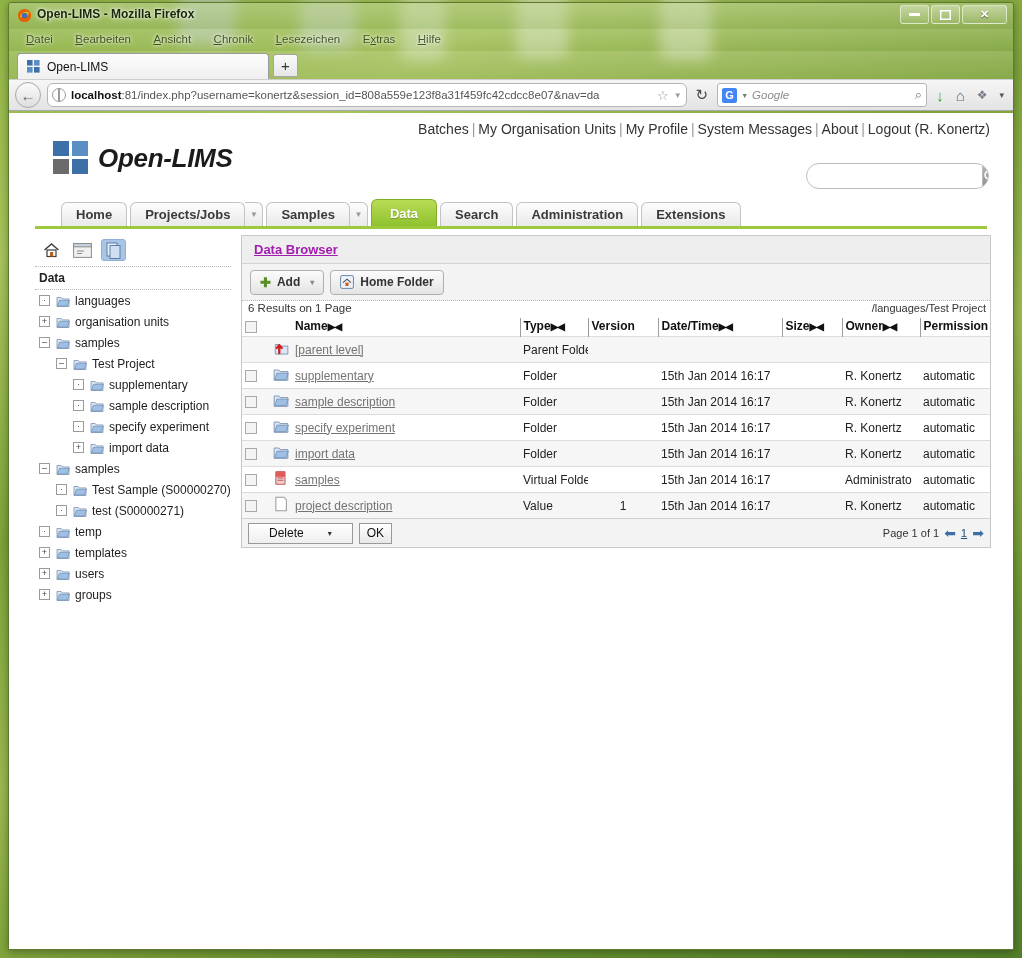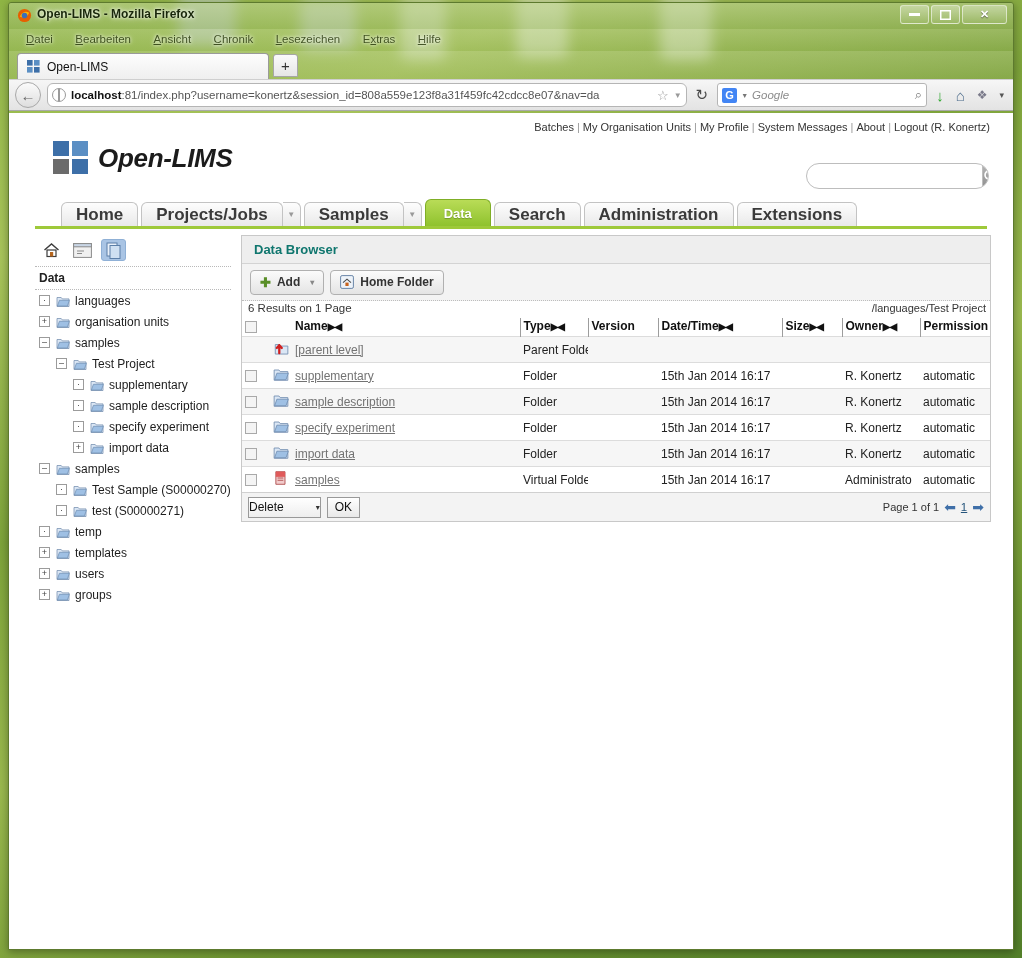--- a/index.html
+++ b/index.html
@@ -143,21 +143,21 @@
     overflow: hidden;
   }
   #page {
     position: relative;
     width: 1004px; height: 836px;
     background: #fff;
   }
   
   #usernav {
     position: absolute; right: 23px; top: 8px;
-    font-size: 11px; color: #333;
+    font-size: 14px; color: #333;
   }
   #usernav a { color: #333; text-decoration: none; }
   #usernav .sep { color: #999; margin: 0 3px; }
 
   
   #logo-area { position: absolute; left: 44px; top: 28px; display: flex; align-items: center; gap: 9px; }
   #logo-grid {
     width: 36px; height: 34px;
     display: grid; grid-template-columns: 16px 16px; grid-template-rows: 15px 15px;
     gap: 3px;
@@ -194,21 +194,21 @@
     position: absolute; left: 26px; top: 89px;
     width: 952px; height: 27px;
     border-bottom: 3px solid #9ec93a;
     display: flex; align-items: flex-end; padding-left: 26px; gap: 0;
   }
   .atab {
     height: 24px; padding: 0 14px;
     background: linear-gradient(180deg,#fdfdfd,#e9e9e9);
     border: 1px solid #c3c3c3; border-bottom: none;
     border-radius: 6px 6px 0 0;
-    font-size: 17px; font-weight: bold; color: #3a3a3a;
+    font-size: 13px; font-weight: bold; color: #3a3a3a;
     display: flex; align-items: center;
     margin-right: 3px;
   }
   .atab.active {
     background: linear-gradient(180deg,#b9dc57,#8fc22e);
     border-color: #7fae26; color: #fff;
     text-shadow: 0 1px 1px rgba(0,0,0,.25);
     height: 27px; padding: 0 18px; font-size: 13px;
   }
   .atab-caret {
@@ -250,21 +250,21 @@
   #dbpanel {
     position: absolute; left: 232px; top: 122px;
     width: 750px;
     border: 1px solid #c8c8c8;
     background: #fff;
   }
   #db-head {
     height: 28px; background: #eeeeee;
     border-bottom: 1px solid #d3d3d3;
     display: flex; align-items: center; padding-left: 12px;
-    font-size: 13px; font-weight: bold; color: #0f766e;
+    font-size: 13px; font-weight: bold; color: #a21caf; text-decoration: underline;
   }
   #db-toolbar {
     height: 37px; background: #f3f3f3;
     border-bottom: 1px dotted #bdbdbd;
     display: flex; align-items: center; padding-left: 8px; gap: 6px;
   }
   .tbbtn {
     height: 25px; padding: 0 9px;
     background: linear-gradient(180deg,#fbfbfb,#e4e4e4);
     border: 1px solid #b0b0b0; border-radius: 4px;
@@ -301,23 +301,23 @@
     width: 12px; height: 12px; border: 1px solid #a9a9a9; background: #f4f4f4;
     display: inline-block; vertical-align: middle;
   }
 
   #db-foot {
     height: 29px; background: #f3f3f3;
     border-top: 1px solid #d0d0d0;
     display: flex; align-items: center; padding: 0 6px; gap: 6px;
   }
   #del-select {
-    height: 21px; padding: 0 0;
+    height: 21px; padding: 0 20px;
     border: 1px solid #999; background: linear-gradient(180deg,#fff,#eee);
-    font-size: 12px; color: #111; display: flex; align-items: center; gap: 32px;
+    font-size: 12px; color: #111; display: flex; align-items: center; gap: 24px;
   }
   #del-select .caret { font-size: 8px; color: #333; }
   #ok-btn {
     height: 21px; padding: 0 7px;
     border: 1px solid #999; background: linear-gradient(180deg,#fff,#e8e8e8);
     font-size: 12px; color: #111; display: flex; align-items: center;
   }
   #pager { margin-left: auto; display: flex; align-items: center; gap: 5px; font-size: 11px; color: #333; }
   #pager .arr { color: #3f6fa8; font-size: 14px; }
   #pager a { color: #26557c; text-decoration: underline; font-size: 11.5px; }
@@ -732,20 +732,33 @@
                     <path d="M4 7 h5 M4 9 h5" stroke="#b05050" stroke-width=".8"></path>
                   </svg></td>
                 <td><a>samples</a></td>
                 <td>Virtual Folde</td>
                 <td style="text-align:center"></td>
                 <td>15th Jan 2014 16:17</td>
                 <td></td>
                 <td>Administrato</td>
                 <td>automatic</td>
               </tr>
+              <tr class="odd">
+                <td><span class="cbx"></span></td>
+                <td><svg class="fico" viewBox="0 0 14 14">
+                    <path d="M2.5 1 h7 l2.2 2.2 V13 h-9.2 Z" fill="#ffffff" stroke="#9b9b9b" stroke-width=".9"></path>
+                  </svg></td>
+                <td><a>project description</a></td>
+                <td>Value</td>
+                <td style="text-align:center">1</td>
+                <td>15th Jan 2014 16:17</td>
+                <td></td>
+                <td>R. Konertz</td>
+                <td>automatic</td>
+              </tr>
             </tbody>
         </table>
 
         <div id="db-foot">
           <div id="del-select">
             <span>Delete</span>
             <span class="caret">▾</span>
           </div>
           <div id="ok-btn">OK</div>
           <div id="pager">

